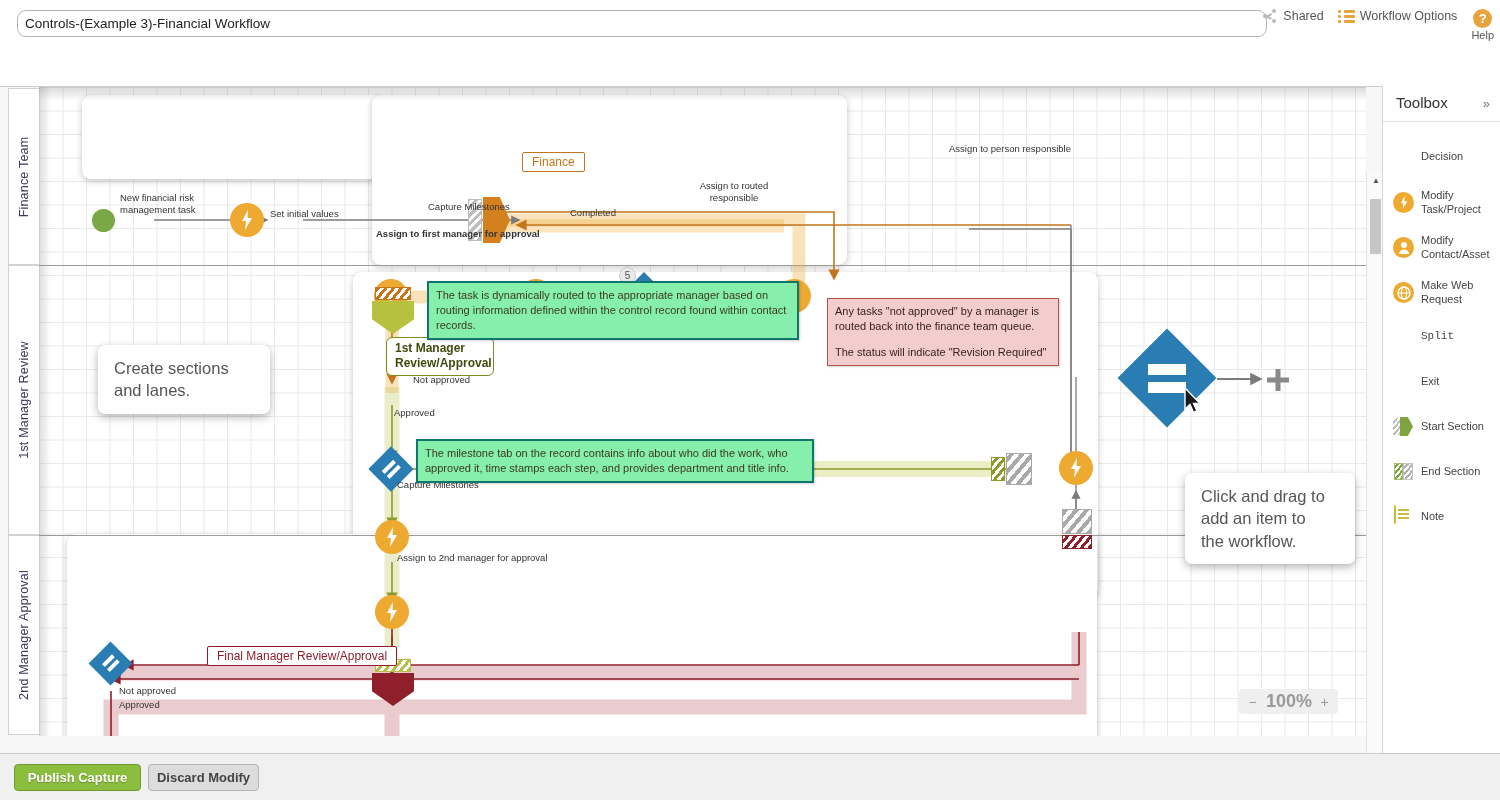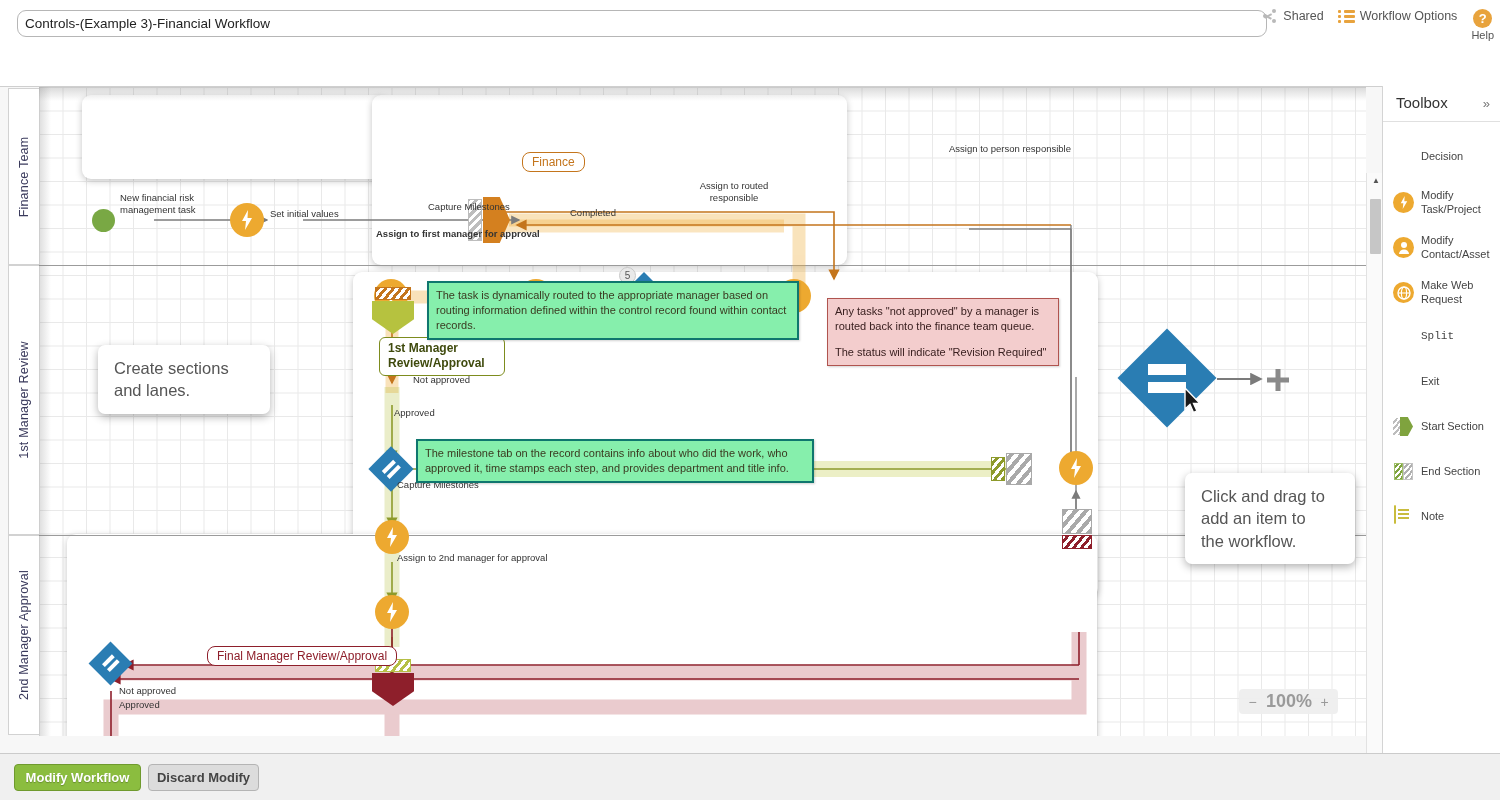--- a/index.html
+++ b/index.html
@@ -91,21 +91,21 @@
   .n-dia-in i { display:block; width:16px; height:4px; background:#fff; }
 
   .badge { position:absolute; width:17px; height:17px; border-radius:50%; background:#e9e9e9;
            border:1px solid #c8c8c8; color:#555; font-size:10px; text-align:center; line-height:16px; z-index:30;}
 
   
   .clabel { position:absolute; font-size:9.5px; color:#333; z-index:25; line-height:1.25; white-space:nowrap; }
   .clabel.ctr { text-align:center; }
 
   
-  .pill { position:absolute; z-index:30; background:#fff; border-radius:8px;
+  .pill { position:absolute; z-index:30; background:#fff; border-radius:2px;
           font-size:12px; padding:2px 9px; white-space:nowrap; }
   .pill.fin { border:1.5px solid #c4751c; color:#c4751c; }
   .pill.red { border:1.5px solid #8e1f2b; color:#8e1f2b; }
   .boxlbl { position:absolute; z-index:30; background:#fff; border:1.5px solid #7d8c1e; border-radius:6px;
             font-size:12px; color:#3f4a0d; padding:3px 8px 4px 8px; line-height:1.25; font-weight:bold; }
 
   
   .note { position:absolute; z-index:35; font-size:11px; line-height:1.35; padding:5px 7px; }
   .note.yellow { background:#86efac; border:2px solid #0f766e; color:#3a3a20;
                  box-shadow:1px 1px 2px rgba(0,0,0,.18); }
@@ -376,21 +376,21 @@
           clip-path:polygon(0 0,100% 0,100% 55%,50% 100%,0 55%);"></div>
 
       <div class="note yellow" style="left:388px;top:194px;width:372px;">The task is dynamically routed to the appropriate manager  based on routing information defined within the control record found within contact records.</div>
 
       <div class="note pink" style="left:788px;top:211px;width:232px;">
         <div>Any tasks "not approved" by a manager is routed back into the finance team queue.</div>
         <div style="height:11px;"></div>
         <div>The status will indicate "Revision Required"</div>
       </div>
 
-      <div class="boxlbl" style="left:340px;top:250px;width:126px;white-space:pre-line;">1st Manager
+      <div class="boxlbl" style="left:347px;top:250px;width:108px;white-space:pre-line;">1st Manager
 Review/Approval</div>
 
       <div class="node" style="left:336px;top:366px;">
         <div class="n-dia" style="width:32px;height:32px;"></div>
         <div class="n-dia-in" style="width:32px;height:32px;">
             <i></i>
             <i></i>
           </div>
       </div>
       <div class="clabel" style="left:374px;top:287px;">Not approved</div>
@@ -581,17 +581,17 @@
 
     <div class="tb-item" style="top:420px;">
       <span class="ic">
         <span class="ic-note"><i style="top:3px;"></i><i style="top:7px;"></i><i style="top:11px;"></i></span>
       </span>
       <span class="tb-lbl">Note</span>
     </div>
   </div>
 
   <div class="botbar">
-    <div class="btn btn-pub">Modify Workflow</div>
+    <div class="btn btn-pub">Publish Capture</div>
     <div class="btn btn-dis">Discard Modify</div>
   </div>
 
 </div>
 
 </body></html>

